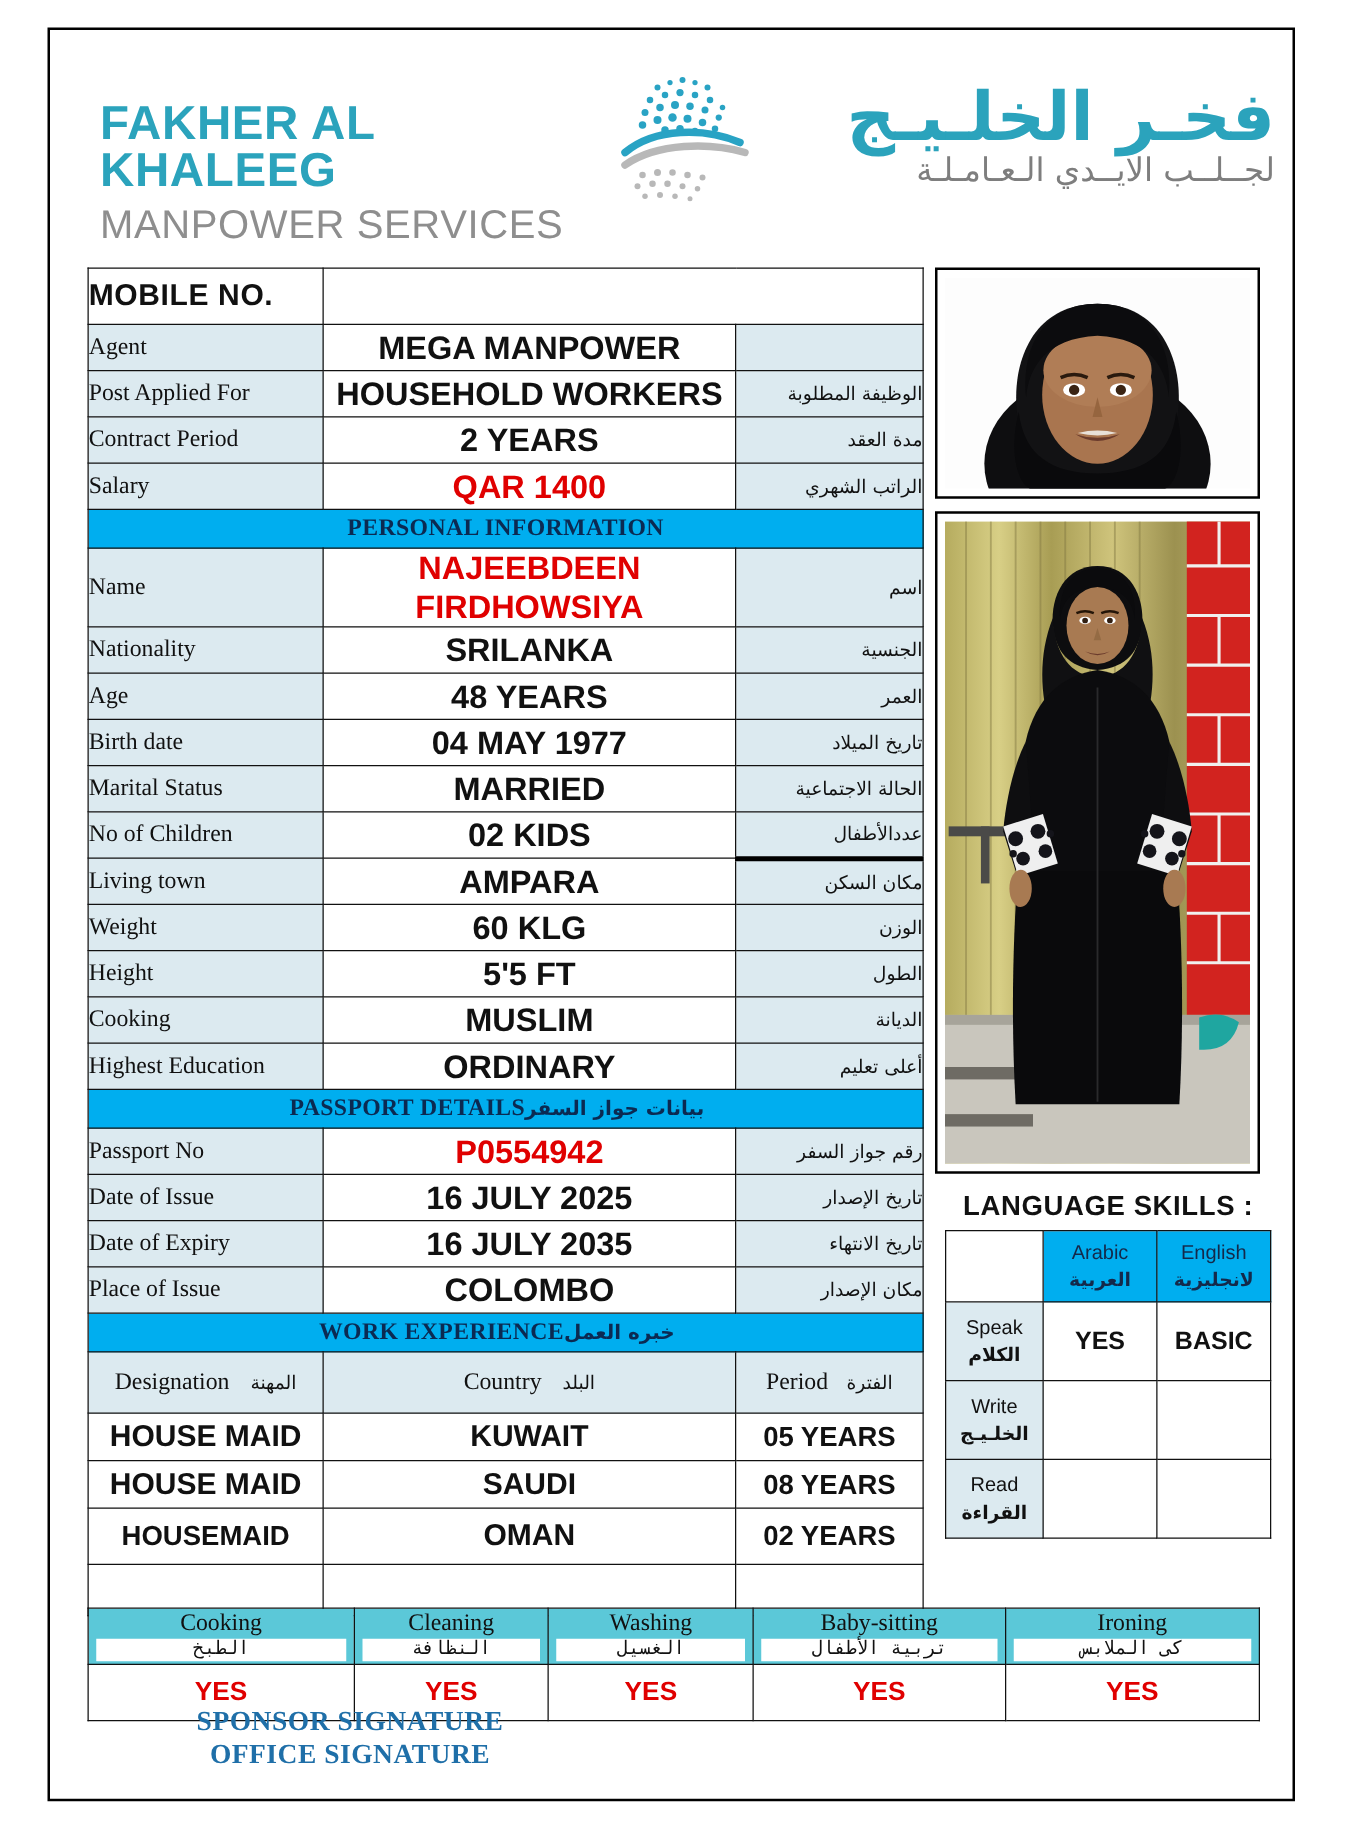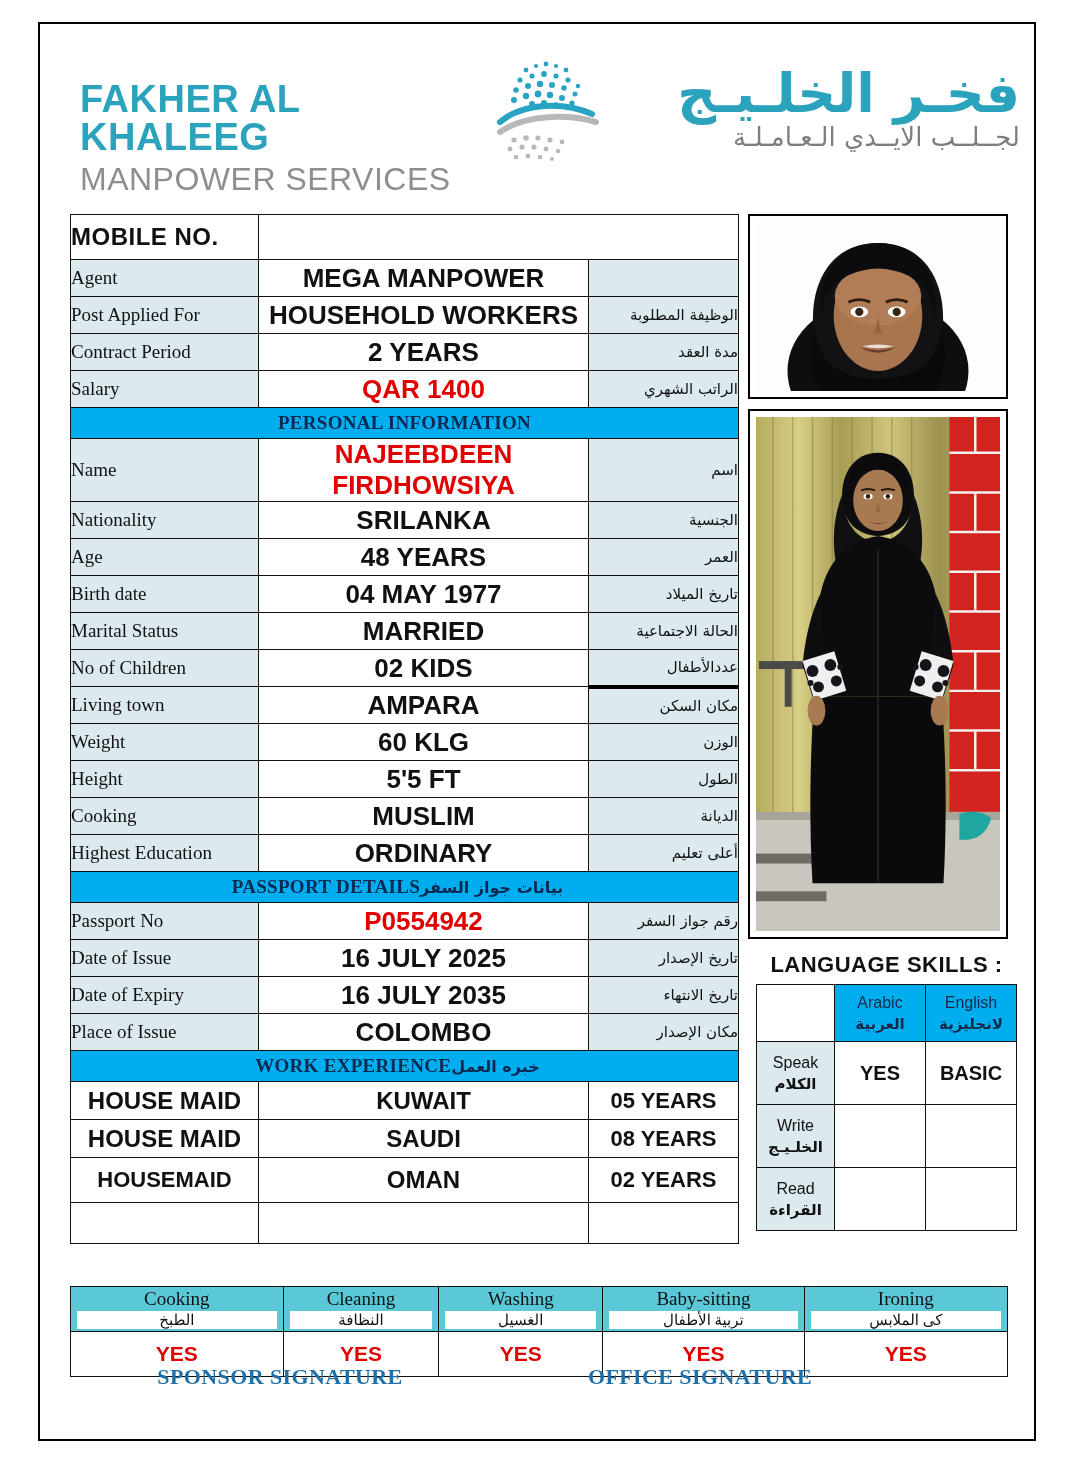--- a/index.html
+++ b/index.html
@@ -51,25 +51,25 @@
   .lang-row-lbl{background:#DCEAF0;height:62px;font-family:"Liberation Sans",sans-serif;font-size:16px;color:#111;line-height:1.35;}
   .lang-row-lbl .arl{font-family:"DejaVu Sans",sans-serif;font-weight:bold;font-size:15px;display:block;}
   .lang-cell{background:#fff;font-family:"Liberation Sans",sans-serif;font-weight:bold;font-size:20px;color:#111;vertical-align:top;padding-top:6px;}
 
   
   .skills{position:absolute;left:30px;top:1262px;width:938px;}
   .skillstbl{border-collapse:collapse;table-layout:fixed;width:100%;}
   .skillstbl td{border:1px solid #111;padding:0;text-align:center;vertical-align:middle;}
   .sk-hd{background:#5BC8D8;height:44px;}
   .sk-en{font-family:"Liberation Serif",serif;font-size:19px;color:#111;line-height:1.05;}
-  .sk-ar{display:block;background:#fff;margin:2px 6px 0 6px;font-family:Liberation Serif, serif;font-size:15px;color:#111;line-height:1.25;}
+  .sk-ar{display:block;background:#fff;margin:2px 6px 0 6px;font-family:Liberation Mono, monospace;font-size:15px;color:#111;line-height:1.25;}
   .sk-val{background:#fff;height:44px;font-family:"Liberation Sans",sans-serif;font-weight:bold;font-size:21px;color:#e00000;}
 
   
-  .signrow{position:absolute;left:30px;top:1340px;width:938px;display:flex;}
+  .signrow{position:absolute;left:30px;top:1340px;width:938px;display:flex;flex-direction:column;}
   .sign{font-family:"Liberation Serif",serif;font-weight:bold;font-size:22px;color:#1f6fa8;letter-spacing:.4px;text-align:center;}
   .sign.s1{width:420px;}
   .sign.s2{width:420px;}
 </style>
 </head>
 <body>
 
 <div class="page">
 
   <div class="logo-band">
@@ -249,20 +249,34 @@
       </tr>
       <tr>
         <td class="lbl">Place of Issue</td>
         <td class="val">COLOMBO</td>
         <td class="ar">مكان الإصدار</td>
       </tr>
 
       <tr>
         <td class="secthdr" colspan="3">
           <span>WORK EXPERIENCE</span><span class="arpart">خبره العمل</span>
+        </td>
+      </tr>
+      <tr>
+        <td class="lbl" style="height:48px;text-align:center;padding-left:0">
+          <span>Designation</span>
+          <span style="font-family:'DejaVu Sans',sans-serif;font-size:15px;padding-left:12px">المهنة</span>
+        </td>
+        <td class="lbl" style="height:48px;text-align:center;padding-left:0">
+          <span>Country</span>
+          <span style="font-family:'DejaVu Sans',sans-serif;font-size:15px;padding-left:12px">البلد</span>
+        </td>
+        <td class="lbl" style="height:48px;text-align:center;padding-left:0">
+          <span>Period</span>
+          <span style="font-family:'DejaVu Sans',sans-serif;font-size:15px;padding-left:10px">الفترة</span>
         </td>
       </tr>
       <tr>
         <td class="val" style="height:37px;font-size:24px">HOUSE MAID</td>
         <td class="val" style="font-size:24px">KUWAIT</td>
         <td class="val" style="font-size:22px">05 YEARS</td>
       </tr>
       <tr>
         <td class="val" style="height:37px;font-size:24px">HOUSE MAID</td>
         <td class="val" style="font-size:24px">SAUDI</td>

